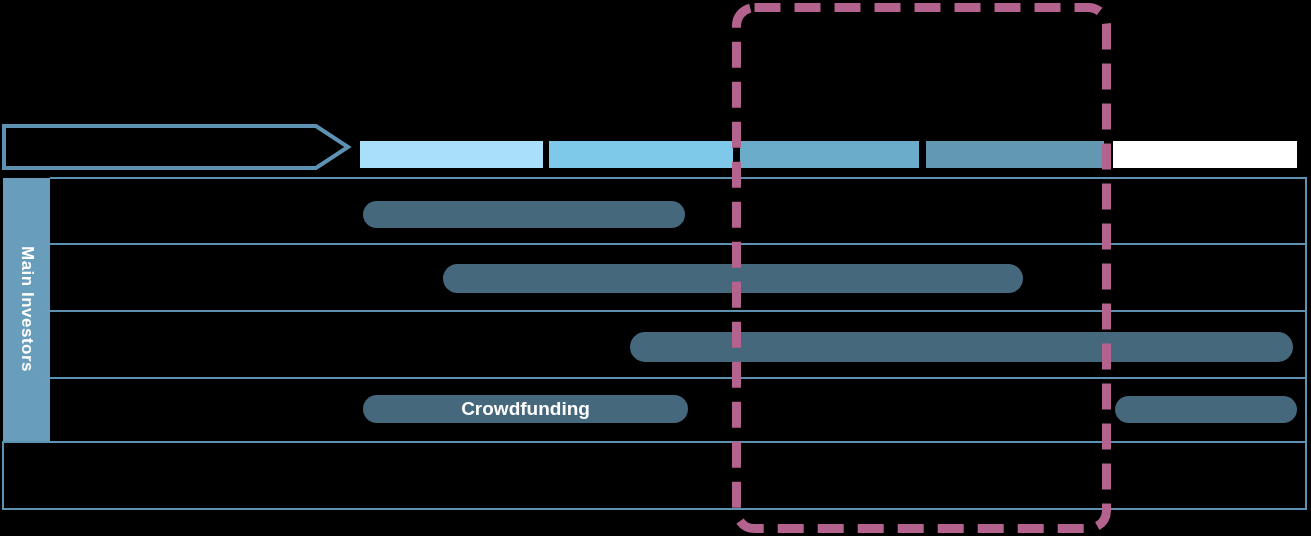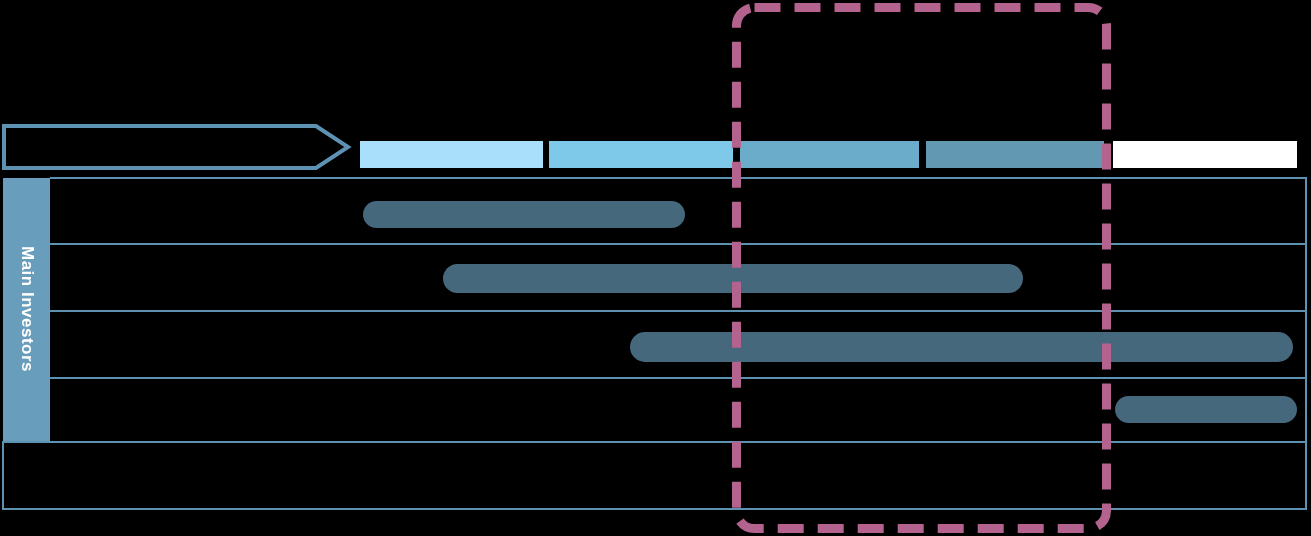--- a/index.html
+++ b/index.html
@@ -64,19 +64,22 @@
 
   <div class="abs bottom-band"></div>
 
   <div class="abs sidebar">
     <span>Main Investors</span>
   </div>
 
   <div class="bar bar1"></div>
   <div class="bar bar2"></div>
   <div class="bar bar3"></div>
+  <div class="bar bar4">
+    <span>Crowdfunding</span>
+  </div>
   <div class="bar bar5"></div>
 
   <svg class="abs overlay" width="1311" height="536" viewBox="0 0 1311 536">
     <rect x="736.5" y="7.5" width="370" height="521" rx="18" fill="none" style="stroke:var(--highlight-dash)" stroke-width="9" stroke-dasharray="26 14"></rect>
   </svg>
 
 </div>
 
 </body></html>

